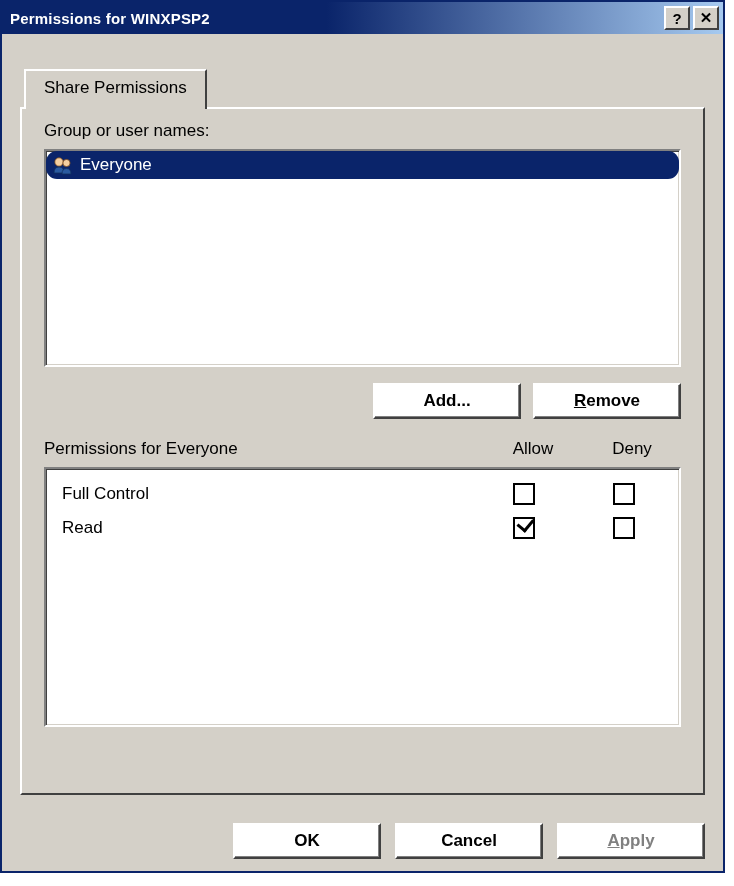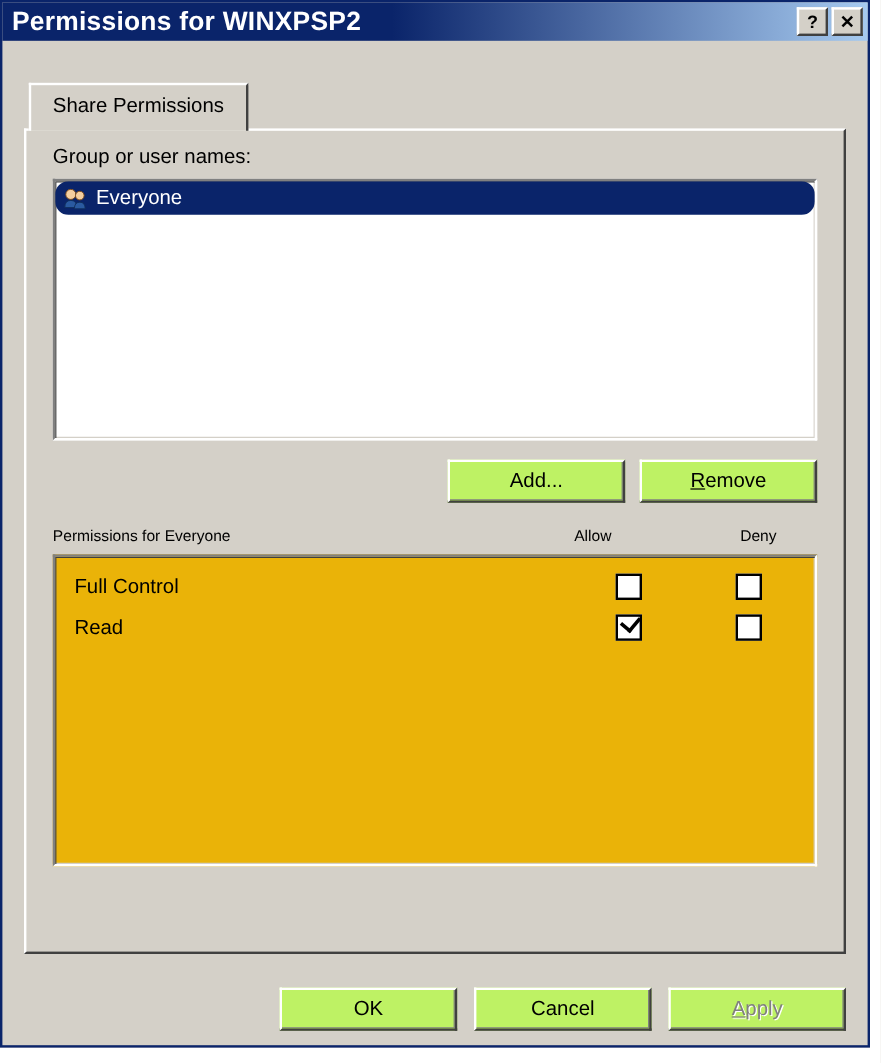--- a/index.html
+++ b/index.html
@@ -26,21 +26,21 @@
     height: 32px;
     background: linear-gradient(to right, #0a246a 0%, #0a246a 45%, #a6caf0 100%);
     display: flex;
     align-items: center;
     padding: 0 4px 0 8px;
     color: #fff;
   }
   .titlebar .title-text {
     flex: 1;
     font-weight: bold;
-    font-size: 22px;
+    font-size: 15px;
     letter-spacing: 0.2px;
   }
   .titlebar .tb-buttons { display: flex; gap: 3px; }
   .tb-btn {
     width: 26px; height: 24px;
     background: #d4d0c8;
     border: 2px solid;
     border-color: #fff #404040 #404040 #fff;
     display: flex; align-items: center; justify-content: center;
     font-size: 15px; font-weight: bold;
@@ -110,44 +110,44 @@
   .btnrow {
     display: flex;
     justify-content: flex-end;
     gap: 12px;
     margin-top: 16px;
     margin-bottom: 20px;
   }
   button.std {
     width: 148px;
     height: 36px;
-    background: #bef264;
+    background: #ffffff;
     border: 2px solid;
     border-color: #fff #404040 #404040 #fff;
     box-shadow: inset -1px -1px 0 #808080;
     font-family: inherit;
     font-size: 17px;
     cursor: default;
+    font-weight: bold;
   }
   button.std .ul { text-decoration: underline; }
   button.std.disabled { color: #808080; text-shadow: 1px 1px 0 #fff; }
   .perm-header {
     display: flex;
     align-items: baseline;
-    font-size: 13px;
+    font-size: 17px;
     margin-bottom: 8px;
-    gap: 39px;
   }
   .perm-header .lbl { flex: 1; }
   .perm-header .col { text-align: center; }
   .col-allow { width: 110px; text-align:center; padding-right:6px; }
   .col-deny  { width: 90px;  text-align:center; padding-right:8px; }
   .perm-box {
     height: 260px;
-    background: #eab308;
+    background: #ffffff;
     border: 2px solid;
     border-color: #808080 #fff #fff #808080;
     box-shadow: inset 1px 1px 0 #404040, inset -1px -1px 0 #d4d0c8;
     padding: 8px 10px;
   }
   .perm-row {
     display: flex;
     align-items: center;
     height: 34px;
     font-size: 17px;

